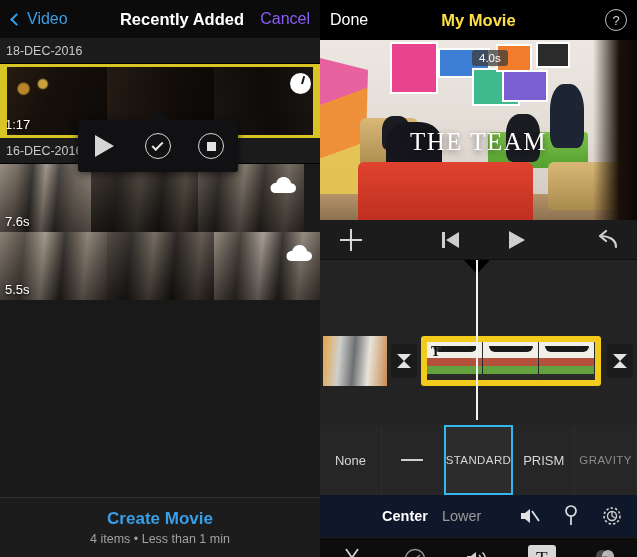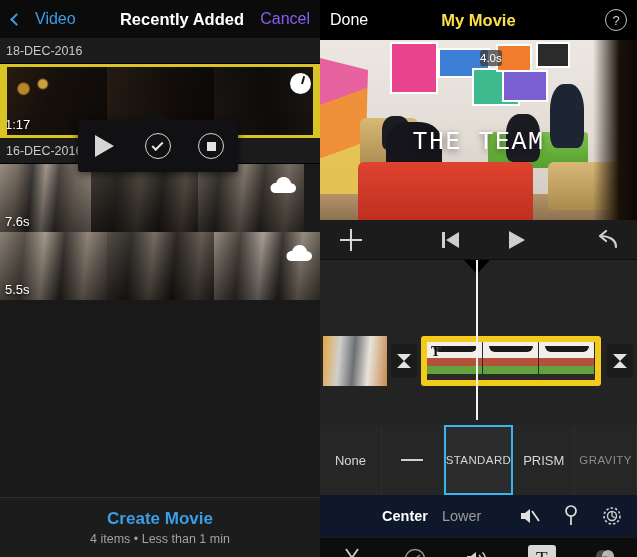--- a/index.html
+++ b/index.html
@@ -16,21 +16,21 @@
     position: relative;
     width: 320px; height: 557px;
     background: #191919;
     overflow: hidden;
   }
   .lp-navbar {
     height: 38px; background: #0b0b0b;
     display: flex; align-items: center; position: relative;
     padding: 0 10px;
   }
-  .nav-back { display: flex; align-items: center; color: #3a9fe8; font-size: 16px; cursor: pointer; gap: 8px; }
+  .nav-back { display: flex; align-items: center; color: #3a9fe8; font-size: 16px; cursor: pointer; }
   .chev-left {
     display: inline-block; width: 9px; height: 9px;
     border-left: 2.6px solid #3a9fe8; border-bottom: 2.6px solid #3a9fe8;
     transform: rotate(45deg); margin-right: 6px; margin-left: 2px;
   }
   .nav-title {
     position: absolute; left: 0; right: 0; text-align: center;
     color: #fff; font-size: 16.5px; font-weight: bold; pointer-events: none; margin-left: 44px;
   }
   .nav-cancel { margin-left: auto; color: #8b5cf6; font-size: 16px; cursor: pointer; z-index:2;}
@@ -162,26 +162,26 @@
     background: linear-gradient(180deg,#7ec04a,#52a02f); border-radius:4px;}
   .chair { position: absolute; border-radius: 6px; background: linear-gradient(180deg,#d9b877,#a98b4e); }
   .person { position: absolute; border-radius: 40% 40% 20% 20%; background: #1b1b22; }
   .floor { position:absolute; left:0; bottom:0; width:100%; height:26px;
            background: linear-gradient(180deg,#b4936a,#8d7150);}
   .pv-dark-right { position:absolute; right:0; top:0; width:44px; height:100%;
                    background: linear-gradient(90deg,rgba(0,0,0,0),#1a1008 60%,#0c0805);}
   .pv-title {
     position: absolute; left: 0; right: 0; top: 88px; text-align: center;
     color: #fff; font-size: 25px; letter-spacing: 1.5px;
-    text-shadow: 0 2px 6px rgba(0,0,0,.55); font-family: Liberation Mono, monospace;
+    text-shadow: 0 2px 6px rgba(0,0,0,.55); font-family: Liberation Serif, serif;
   }
   .dur-badge {
-    position: absolute; left: 160px; top: 10px;
+    position: absolute; left: 152px; top: 10px;
     background: rgba(60,60,60,.75); color: #fff; font-size: 11.5px;
-    padding: 2px 0; border-radius: 3px;
+    padding: 2px 7px; border-radius: 3px;
   }
 
   .tl-toolbar {
     height: 40px; background: #1c1c1c; display: flex; align-items: center;
     position: relative; border-bottom: 1px solid #101010;
   }
   .tl-toolbar .tb { position: absolute; cursor: pointer; color:#cfcfcf;}
   .plus { left: 20px; width: 22px; height: 22px; }
   .plus::before, .plus::after { content:''; position:absolute; background:#d8d8d8;}
   .plus::before { left: 0; top: 10px; width: 22px; height: 2.2px; }

